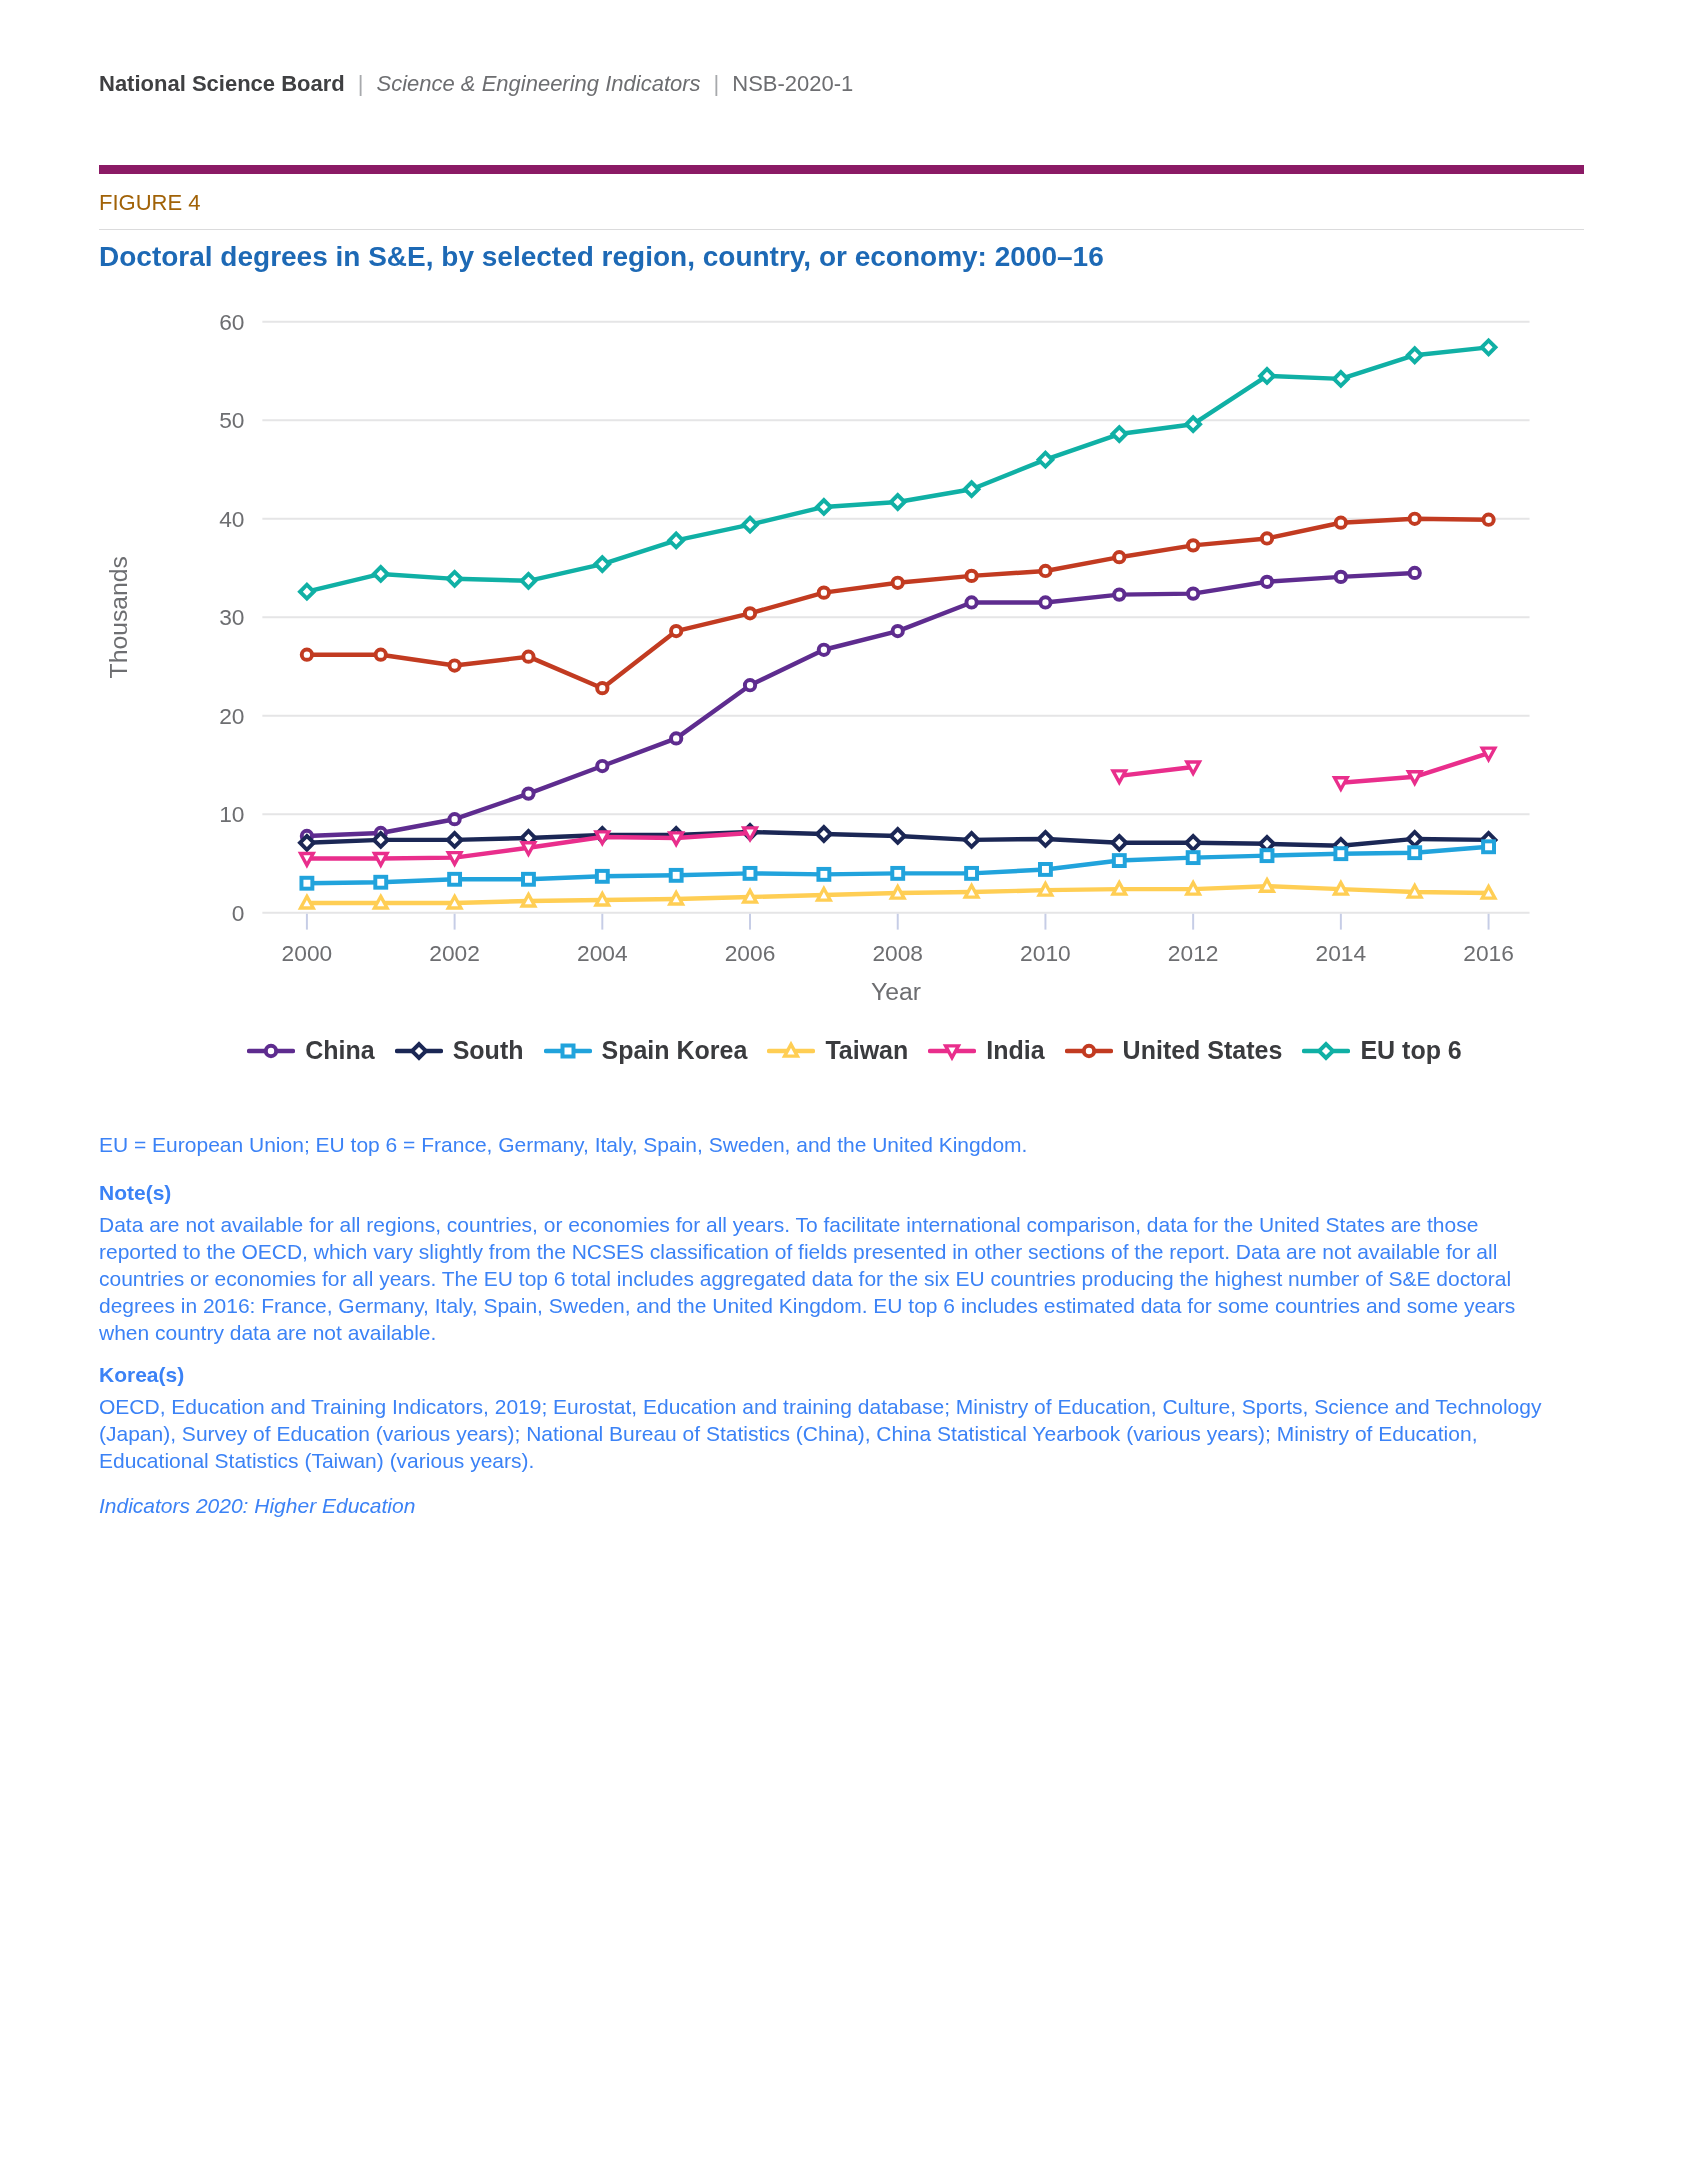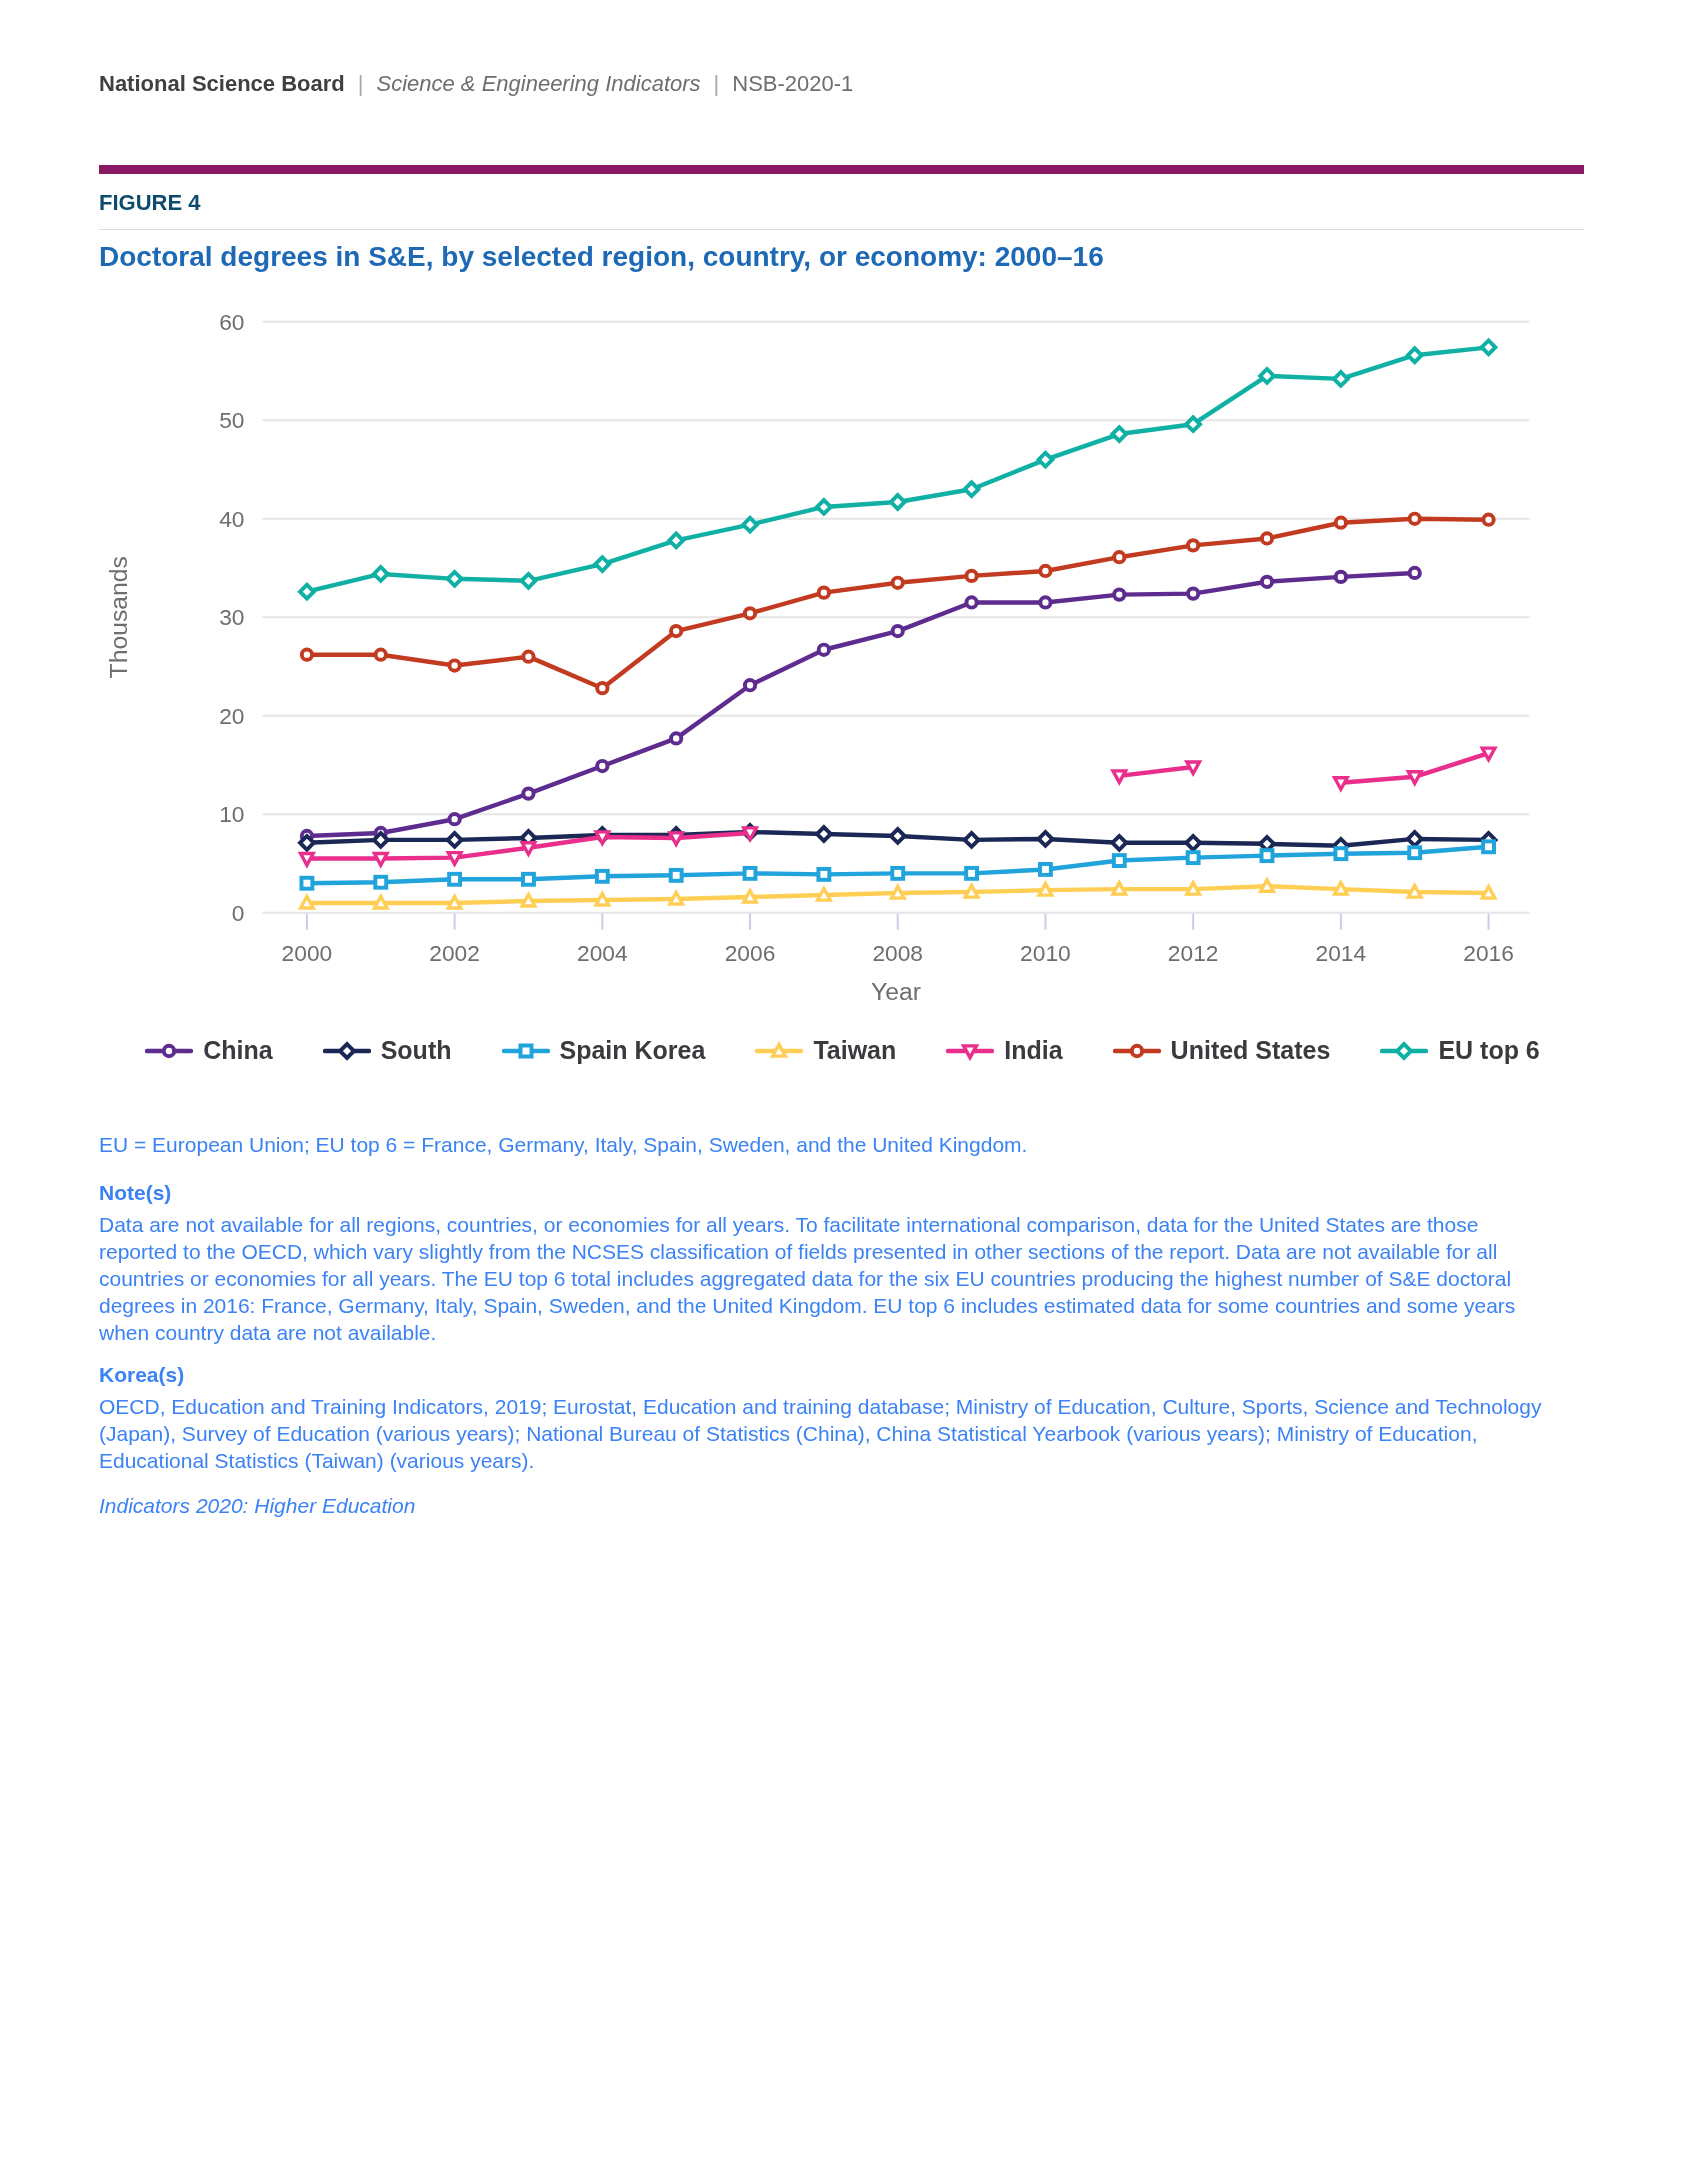--- a/index.html
+++ b/index.html
@@ -4,25 +4,25 @@
 <style>
   html,body{margin:0;padding:0;}
   body{width:1683px;height:2178px;background:#fff;font-family:"Liberation Sans",sans-serif;}
   .page{position:relative;width:1683px;height:2008px;overflow:hidden;background:#fff;border-radius:11px;}
   .report-header{position:absolute;left:99px;top:71px;font-size:22px;color:#6D6E71;white-space:nowrap;}
   .report-header .org{font-weight:bold;color:#3F4042;}
   .report-header .sep{color:#A7A9AC;margin:0 13px;font-weight:normal;}
   .report-header .pub{font-style:italic;color:#6D6E71;}
   .report-header .rid{color:#6D6E71;}
   .rule{position:absolute;left:99px;top:165px;width:1485px;height:9px;background:#8B1A65;}
-  .figure-label{position:absolute;left:99px;top:190px;font-size:22px;font-weight:bold;color:#0c4a6e;}
+  .figure-label{position:absolute;left:99px;top:190px;font-size:22px;font-weight:normal;color:#a16207;}
   .divider{position:absolute;left:99px;top:229px;width:1485px;height:1px;background:#DBDBDC;}
   .title{position:absolute;left:99px;top:241px;margin:0;font-size:28px;font-weight:bold;color:#1D69B5;text-align:center;}
   #chart-svg{position:absolute;left:99px;top:282px;font-family:"Liberation Sans",sans-serif;}
-  .legend{position:absolute;left:100px;top:1036px;width:1485px;display:flex;justify-content:center;align-items:flex-end;gap:50px;}
+  .legend{position:absolute;left:112px;top:1036px;width:1485px;display:flex;justify-content:center;align-items:flex-end;gap:20px;}
   .legend-item{display:flex;align-items:center;gap:10px;cursor:default;}
   .legend-item span{font-size:25px;font-weight:bold;color:#3A3B3E;}
   .fnotes{position:absolute;left:99px;top:1131px;width:1453px;color:#3b82f6;font-size:21px;line-height:27px;}
   .fnotes p{margin:0;}
   .fnotes .eu{margin-bottom:21px;}
   .fnotes .fh{font-weight:bold;margin-bottom:5px;}
   .fnotes .fb{margin-bottom:15px;}
   .fnotes .ital{font-style:italic;margin-top:18px;}
 </style>
 </head>

